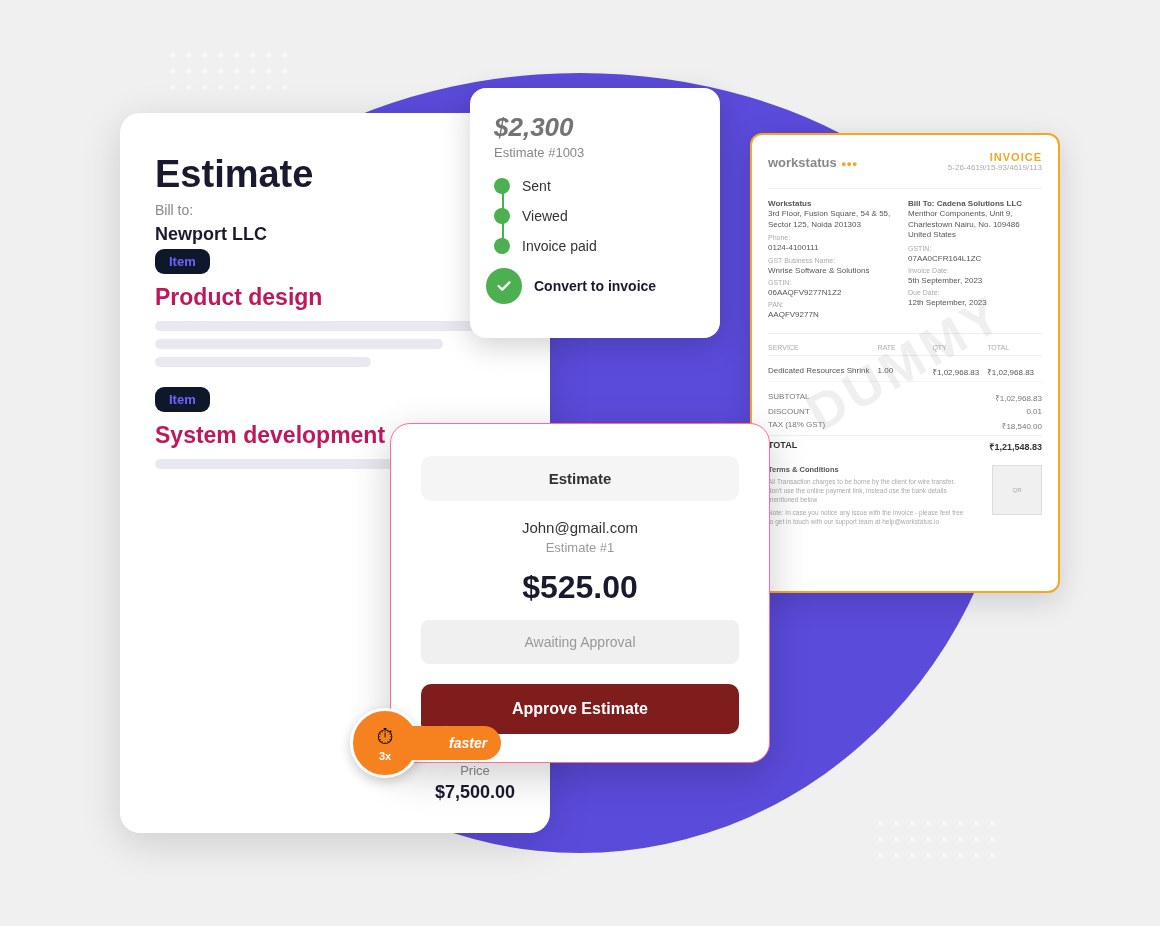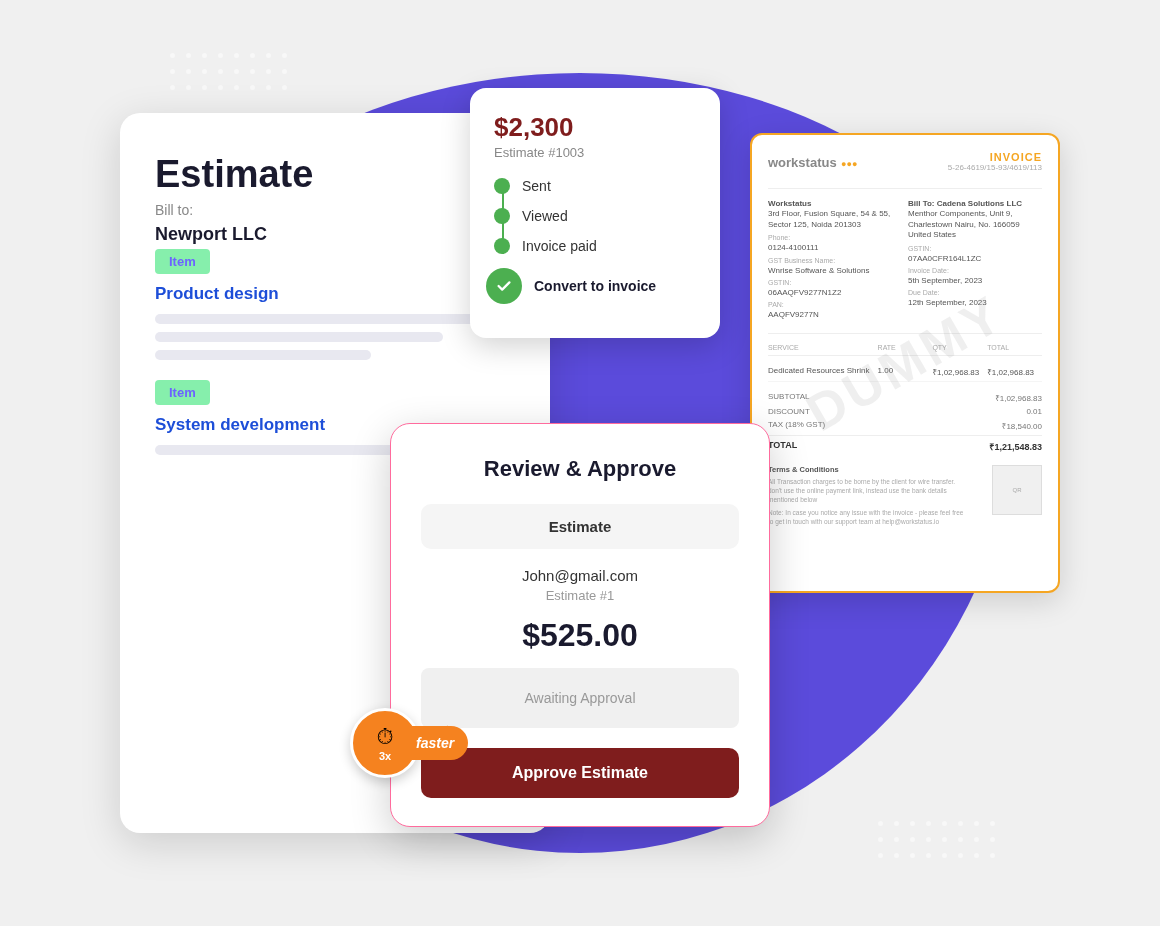--- a/index.html
+++ b/index.html
@@ -106,33 +106,33 @@
       line-height: 1.5;
       margin-bottom: 30px;
     }
 
     .item-section {
       margin-bottom: 20px;
     }
 
     .item-label {
       display: inline-block;
-      background: #86efac;
+      background: #0f172a;
       color: #6c63ff;
       font-size: 13px;
       font-weight: 600;
       padding: 5px 14px;
-      border-radius: 4px;
+      border-radius: 9px;
       margin-bottom: 10px;
     }
 
     .item-name {
-      font-size: 17px;
+      font-size: 23px;
       font-weight: 600;
-      color: #1d4ed8;
+      color: #be185d;
       margin-bottom: 10px;
     }
 
     .placeholder-line {
       height: 10px;
       background: #e8e8f0;
       border-radius: 5px;
       margin-bottom: 8px;
     }
 
@@ -149,22 +149,23 @@
       background: #fff;
       border-radius: 16px;
       box-shadow: 0 8px 30px rgba(0,0,0,0.18);
       padding: 24px 24px 20px;
       z-index: 5;
     }
 
     .card-status .amount {
       font-size: 26px;
       font-weight: 700;
-      color: #7f1d1d;
+      color: #737373;
       margin-bottom: 2px;
+      font-style: italic;
     }
 
     .card-status .estimate-num {
       font-size: 13px;
       color: #888;
       margin-bottom: 18px;
     }
 
     .status-steps {
       position: relative;
@@ -421,21 +422,21 @@
       text-align: center;
       font-size: 32px;
       font-weight: 700;
       color: #1a1a2e;
       margin-bottom: 14px;
     }
 
     .awaiting-badge {
       background: #f0f0f0;
       border-radius: 8px;
-      padding: 22px 20px;
+      padding: 14px 20px;
       text-align: center;
       font-size: 14px;
       color: #999;
       margin-bottom: 20px;
     }
 
     .approve-btn {
       background: #7f1d1d;
       color: #fff;
       border: none;
@@ -487,20 +488,21 @@
       border-radius: 0 20px 20px 0;
       padding: 8px 14px 8px 6px;
       margin-left: -10px;
     }
 
     .faster-text {
       font-size: 14px;
       font-weight: 700;
       color: #fff;
       font-style: italic;
+      margin-left: 33px;
     }
 
     
     .arrow-deco {
       position: absolute;
       bottom: 145px;
       left: 355px;
       z-index: 8;
       font-size: 24px;
       color: #f5821f;
@@ -667,21 +669,21 @@
         <div class="info-value">0124-4100111</div>
         <div class="info-label" style="margin-top:3px;">GST Business Name:</div>
         <div class="info-value">Wnrise Software &amp; Solutions</div>
         <div class="info-label" style="margin-top:3px;">GSTIN:</div>
         <div class="info-value">06AAQFV9277N1Z2</div>
         <div class="info-label" style="margin-top:3px;">PAN:</div>
         <div class="info-value">AAQFV9277N</div>
       </div>
       <div class="invoice-info-item">
         <div class="info-value" style="font-weight:700;">Bill To: Cadena Solutions LLC</div>
-        <div class="info-value">Menthor Components, Unit 9, Charlestown Nairu, No. 166059 United States</div>
+        <div class="info-value">Menthor Components, Unit 9, Charlestown Nairu, No. 109486 United States</div>
         <div class="info-label" style="margin-top:4px;">GSTIN:</div>
         <div class="info-value">07AA0CFR164L1ZC</div>
         <div class="info-label" style="margin-top:3px;">Invoice Date:</div>
         <div class="info-value">5th September, 2023</div>
         <div class="info-label" style="margin-top:3px;">Due Date:</div>
         <div class="info-value">12th September, 2023</div>
       </div>
     </div>
     <div class="invoice-divider"></div>
     <div class="invoice-table-header">
@@ -719,21 +721,20 @@
         <div style="font-size:7.5px;font-weight:700;color:#555;margin-bottom:3px;">Terms &amp; Conditions</div>
         <div class="invoice-terms">All Transaction charges to be borne by the client for wire transfer. don't use the online payment link, instead use the bank details mentioned below</div>
         <div class="invoice-terms" style="margin-top:4px;">Note: In case you notice any issue with the invoice - please feel free to get in touch with our support team at help@workstatus.io</div>
       </div>
       <div class="qr-placeholder">QR</div>
     </div>
     <div class="dummy-watermark">DUMMY</div>
   </div>
 
   <div class="card-review">
-    <div class="review-title">Review &amp; Approve</div>
     <div class="estimate-type-badge">Estimate</div>
     <div class="review-email">John@gmail.com</div>
     <div class="review-estimate-num">Estimate #1</div>
     <div class="review-amount">$525.00</div>
     <div class="awaiting-badge">Awaiting Approval</div>
     <button class="approve-btn">Approve Estimate</button>
   </div>
 
   <div class="arrow-deco">↗</div>
 

